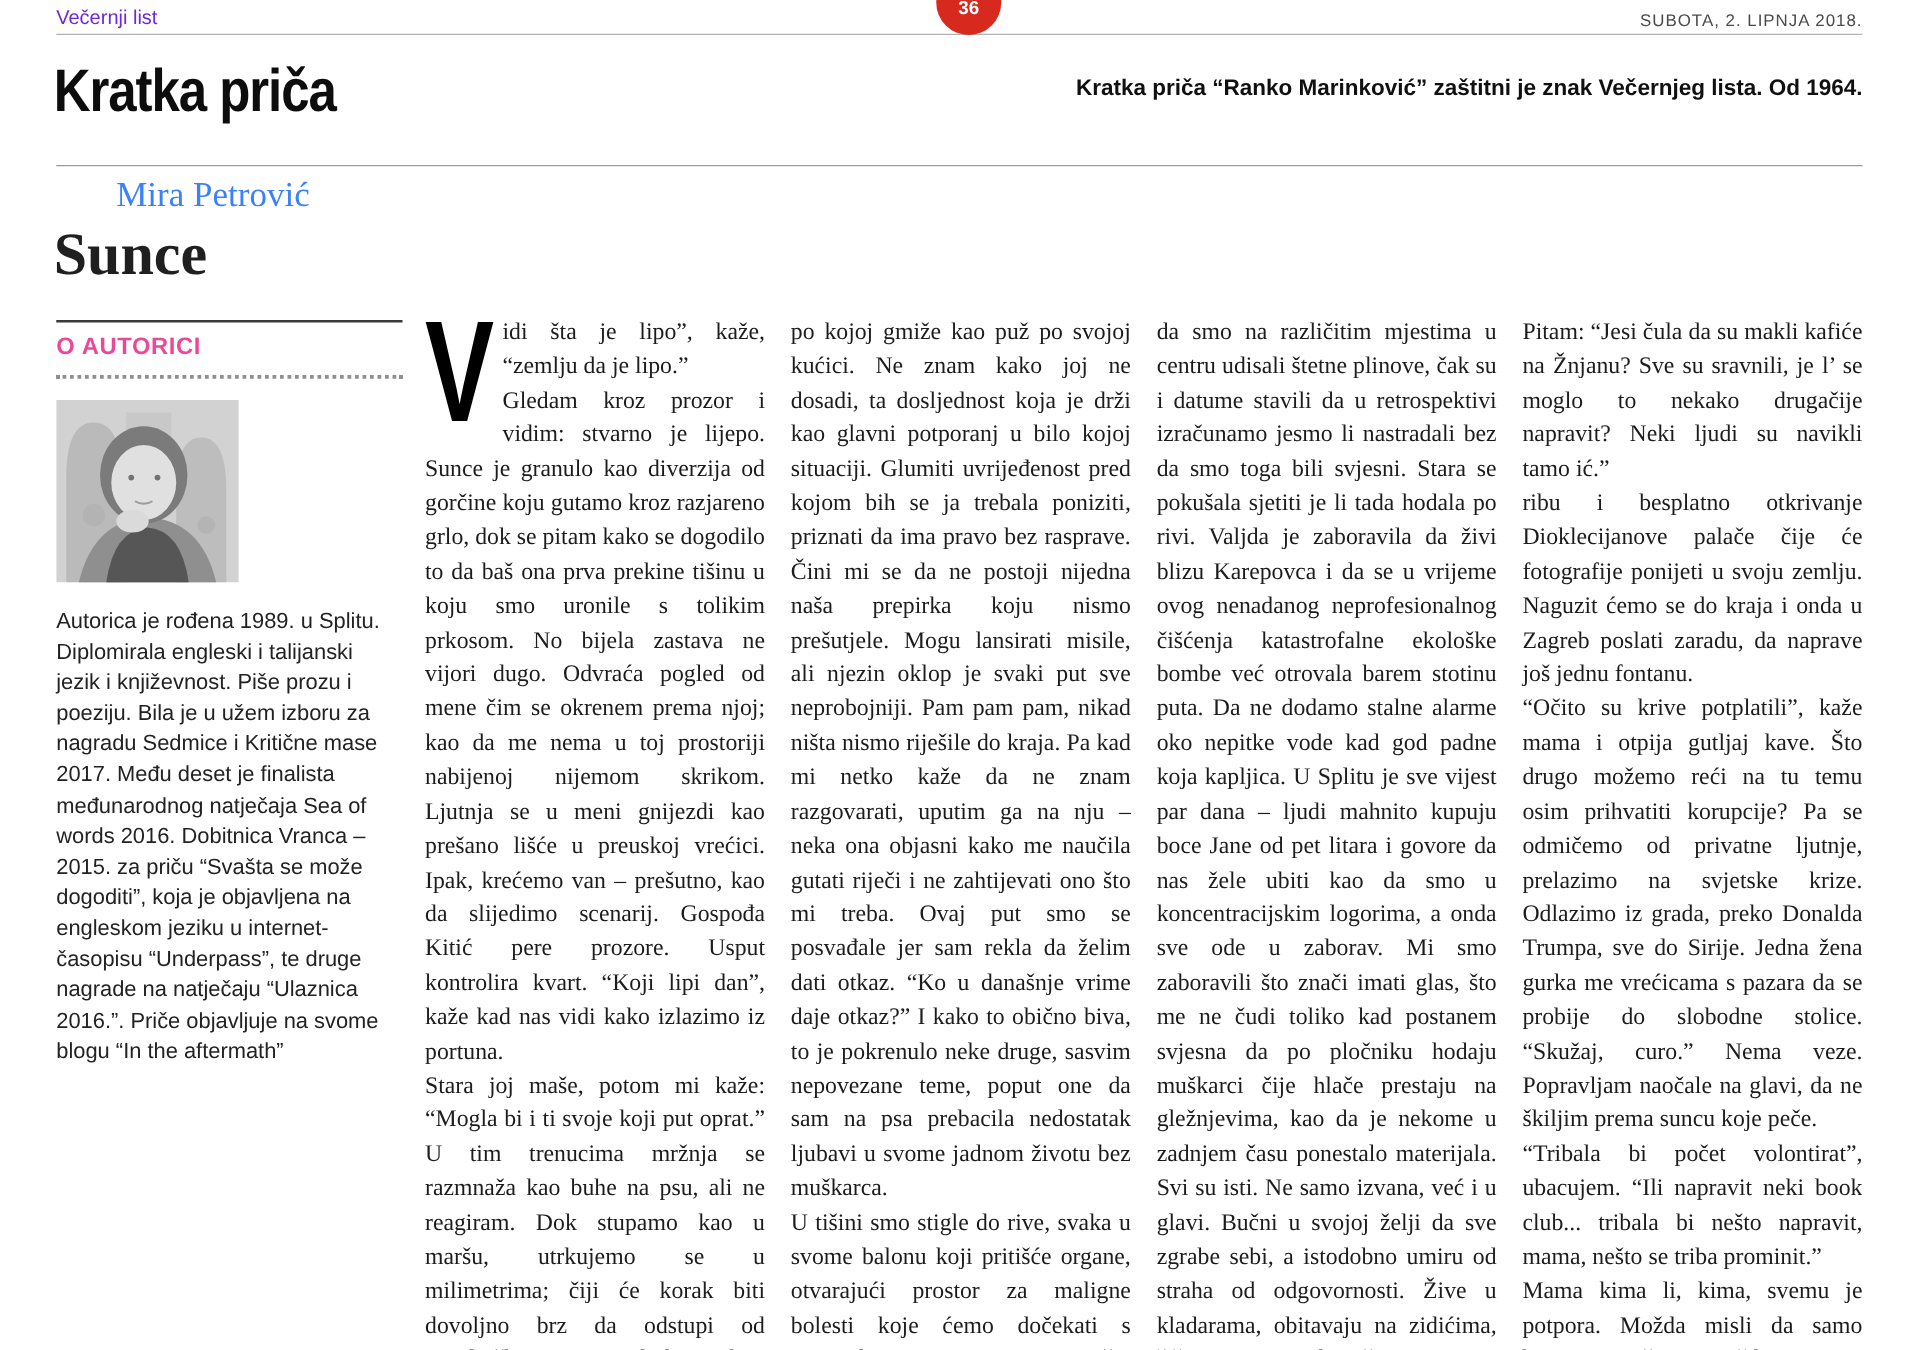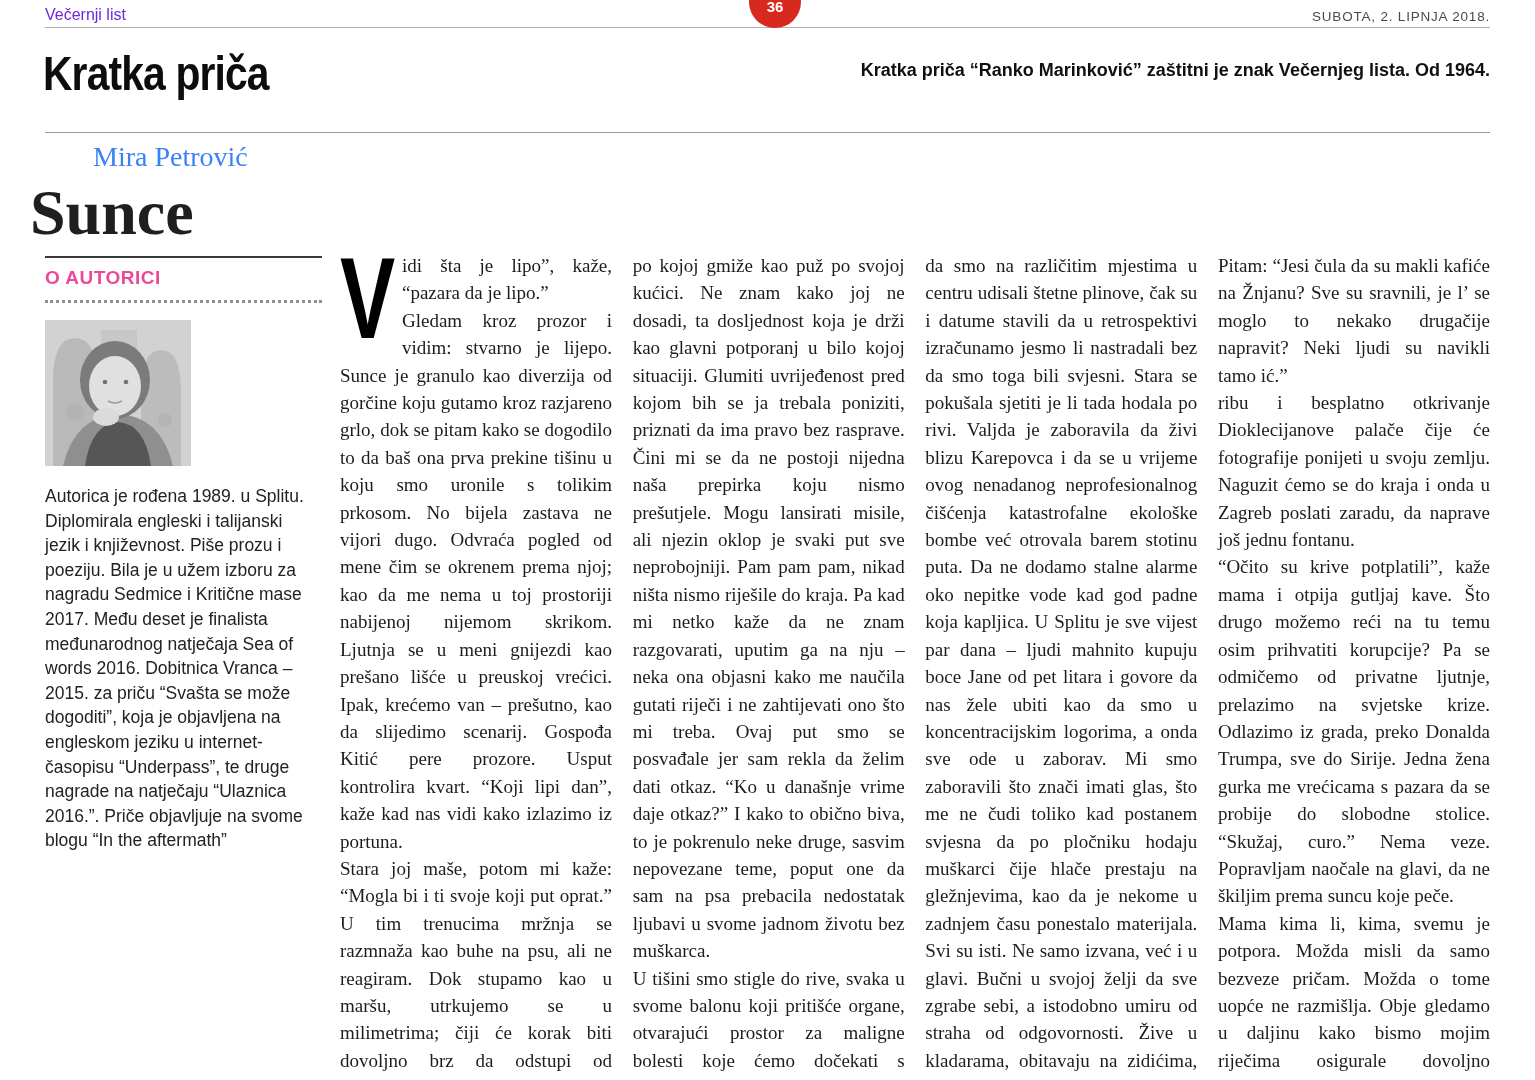--- a/index.html
+++ b/index.html
@@ -18,22 +18,22 @@
   
   .section-title { position:absolute; left:43px; top:46px; margin:0; font-size:48px; font-weight:bold;
                    color:#0d0d0d; letter-spacing:-1px; transform:scaleX(0.85); transform-origin:left top;
                    white-space:nowrap; }
   .intro { position:absolute; right:45px; top:57px; width:760px; text-align:right; font-weight:bold;
            font-size:18px; line-height:26px; color:#101010; }
   .header-rule { position:absolute; left:45px; right:45px; top:132px; height:1px; background:#9a9a9a; }
 
   .author { position:absolute; left:45px; top:141px; font-family:"Liberation Serif", serif;
             font-size:28px; color:#3b82f6;margin-left:48px; }
-  .title  { position:absolute; left:30px; top:176px; margin:0; font-family:"Liberation Serif", serif;
-            font-size:64px; font-weight:bold; color:#1f1f1f; }
+  .title  { position:absolute; left:43px; top:176px; margin:0; font-family:"Liberation Serif", serif;
+            font-size:48px; font-weight:bold; color:#1f1f1f; }
 
   
   .sidebar { position:absolute; left:45px; top:256px; width:277px; }
   .sidebar-rule { height:2px; background:#3a3a3a; margin-bottom:9px; }
   .sidebar-heading { margin:0 0 11px; font-size:19px; font-weight:bold; color:#ec4899; letter-spacing:0.5px; }
   .dotted { height:0; border-top:3px dotted #8f8f8f; margin-bottom:17px; }
   .photo { width:146px; height:146px; margin-bottom:18px; }
   .bio { margin:0; font-size:17.5px; font-weight:normal; line-height:24.6px; color:#222; }
 
   
@@ -90,34 +90,35 @@
         <path d="M63 81 Q70 85 77 81" stroke="#9a9a9a" stroke-width="1.6" fill="none"></path>
         <ellipse cx="61" cy="97" rx="13" ry="9" fill="#dadada"></ellipse>
       </svg>
     </div>
     <p class="bio">Autorica je rođena 1989. u Splitu. Diplomirala engleski i talijanski jezik i književnost. Piše prozu i poeziju. Bila je u užem izboru za nagradu Sedmice i Kritične mase 2017. Među deset je finalista međunarodnog natječaja Sea of words 2016. Dobitnica Vranca – 2015. za priču “Svašta se može dogoditi”, koja je objavljena na engleskom jeziku u internet-časopisu “Underpass”, te druge nagrade na natječaju “Ulaznica 2016.”. Priče objavljuje na svome blogu “In the aftermath”</p>
   </aside>
 
   <main class="story">
     <div class="col">
       <div class="dropcap">V</div>
-      <p>idi šta je lipo”, kaže, “pazara da je lipo.”</p>
+      <p>idi šta je lipo”, kaže, “zemlju da je lipo.”</p>
       <p>Gledam kroz prozor i vidim: stvarno je lijepo. Sunce je granulo kao diverzija od gorčine koju gutamo kroz razjareno grlo, dok se pitam kako se dogodilo to da baš ona prva prekine tišinu u koju smo uronile s tolikim prkosom. No bijela zastava ne vijori dugo. Odvraća pogled od mene čim se okrenem prema njoj; kao da me nema u toj prostoriji nabijenoj nijemom skrikom. Ljutnja se u meni gnijezdi kao prešano lišće u preuskoj vrećici. Ipak, krećemo van – prešutno, kao da slijedimo scenarij. Gospođa Kitić pere prozore. Usput kontrolira kvart. “Koji lipi dan”, kaže kad nas vidi kako izlazimo iz portuna.</p>
       <p>Stara joj maše, potom mi kaže: “Mogla bi i ti svoje koji put oprat.” U tim trenucima mržnja se razmnaža kao buhe na psu, ali ne reagiram. Dok stupamo kao u maršu, utrkujemo se u milimetrima; čiji će korak biti dovoljno brz da odstupi od zajedničke crte, premda bez nekog velikog značaja.</p>
 
     </div>
     <div class="col">
       <p>po kojoj gmiže kao puž po svojoj kućici. Ne znam kako joj ne dosadi, ta dosljednost koja je drži kao glavni potporanj u bilo kojoj situaciji. Glumiti uvrijeđenost pred kojom bih se ja trebala poniziti, priznati da ima pravo bez rasprave. Čini mi se da ne postoji nijedna naša prepirka koju nismo prešutjele. Mogu lansirati misile, ali njezin oklop je svaki put sve neprobojniji. Pam pam pam, nikad ništa nismo riješile do kraja. Pa kad mi netko kaže da ne znam razgovarati, uputim ga na nju – neka ona objasni kako me naučila gutati riječi i ne zahtijevati ono što mi treba. Ovaj put smo se posvađale jer sam rekla da želim dati otkaz. “Ko u današnje vrime daje otkaz?” I kako to obično biva, to je pokrenulo neke druge, sasvim nepovezane teme, poput one da sam na psa prebacila nedostatak ljubavi u svome jadnom životu bez muškarca.</p>
       <p>U tišini smo stigle do rive, svaka u svome balonu koji pritišće organe, otvarajući prostor za maligne bolesti koje ćemo dočekati s iznenađenjem. Riva je prepuna, što nije nikakvo čudo u subotu ujutro. “Koji lipi dan”, čuje se po cesti kao da u Splitu većina dana nije lijepa. Sunce nam je dano kao besplatna infuzija, samo što nas pokreće u krivim smjerovima.</p>
 
     </div>
     <div class="col">
       <p>da smo na različitim mjestima u centru udisali štetne plinove, čak su i datume stavili da u retrospektivi izračunamo jesmo li nastradali bez da smo toga bili svjesni. Stara se pokušala sjetiti je li tada hodala po rivi. Valjda je zaboravila da živi blizu Karepovca i da se u vrijeme ovog nenadanog neprofesionalnog čišćenja katastrofalne ekološke bombe već otrovala barem stotinu puta. Da ne dodamo stalne alarme oko nepitke vode kad god padne koja kapljica. U Splitu je sve vijest par dana – ljudi mahnito kupuju boce Jane od pet litara i govore da nas žele ubiti kao da smo u koncentracijskim logorima, a onda sve ode u zaborav. Mi smo zaboravili što znači imati glas, što me ne čudi toliko kad postanem svjesna da po pločniku hodaju muškarci čije hlače prestaju na gležnjevima, kao da je nekome u zadnjem času ponestalo materijala. Svi su isti. Ne samo izvana, već i u glavi. Bučni u svojoj želji da sve zgrabe sebi, a istodobno umiru od straha od odgovornosti. Žive u kladarama, obitavaju na zidićima, šišaju se u istim brijačnicama. Kraj njih stoje ušminkane žene koje paradiraju da se njihove slike stave na fejsbuk. Pola njih ne radi. Pola njih ne može priuštiti robu koju nosi, ali je nosi. Slika je važna, imidž presudan. Nekad kad sjednem na kavu ujutro jer radim popodne, pitam se je li itko od tih</p>
     </div>
     <div class="col">
       <p>Pitam: “Jesi čula da su makli kafiće na Žnjanu? Sve su sravnili, je l’ se moglo to nekako drugačije napravit? Neki ljudi su navikli tamo ić.”</p>
       <p>ribu i besplatno otkrivanje Dioklecijanove palače čije će fotografije ponijeti u svoju zemlju. Naguzit ćemo se do kraja i onda u Zagreb poslati zaradu, da naprave još jednu fontanu.</p>
       <p>“Očito su krive potplatili”, kaže mama i otpija gutljaj kave. Što drugo možemo reći na tu temu osim prihvatiti korupcije? Pa se odmičemo od privatne ljutnje, prelazimo na svjetske krize. Odlazimo iz grada, preko Donalda Trumpa, sve do Sirije. Jedna žena gurka me vrećicama s pazara da se probije do slobodne stolice. “Skužaj, curo.” Nema veze. Popravljam naočale na glavi, da ne škiljim prema suncu koje peče.</p>
+      <p>“Tribala bi počet volontirat”, ubacujem. “Ili napravit neki book club... tribala bi nešto napravit, mama, nešto se triba prominit.”</p>
       <p>Mama kima li, kima, svemu je potpora. Možda misli da samo bezveze pričam. Možda o tome uopće ne razmišlja. Obje gledamo u daljinu kako bismo mojim riječima osigurale dovoljno vremena da se rasprše u zraku. Sunčeve zrake uspavljuju, dok ispijamo kavu koja bi, ruku na srce, mogla biti puno bolja, ali ambijent je ono što se plaća. Pritisak koji je svada ostavila na našim plućima popušta. Udišemo</p>
     </div>
   </main>
 
 </div>
 
 </body></html>

